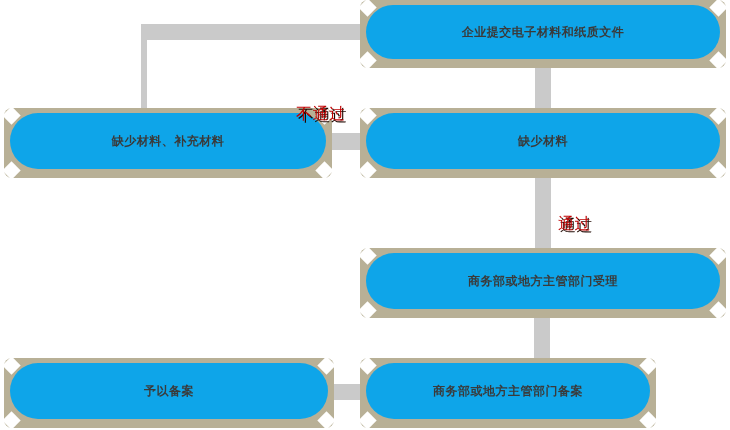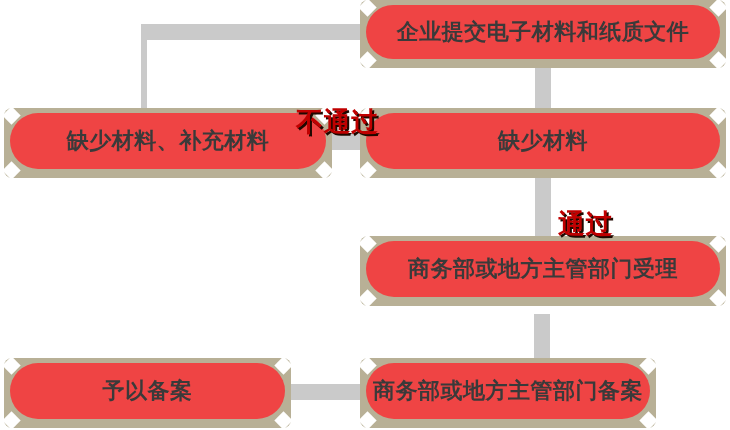--- a/index.html
+++ b/index.html
@@ -30,66 +30,66 @@
     background: #ffffff;
     transform: rotate(45deg);
   }
   .flow-box .corner.tl { left: 1px;  top: 1px; }
   .flow-box .corner.tr { right: 1px; top: 1px; }
   .flow-box .corner.bl { left: 1px;  bottom: 1px; }
   .flow-box .corner.br { right: 1px; bottom: 1px; }
   .flow-box .inner {
     position: absolute;
     left: 6px; right: 6px; top: 5px; bottom: 9px;
-    background: #ef4444;
+    background: #0ea5e9;
     border-radius: 30px;
     display: flex;
     align-items: center;
     justify-content: center;
-    font-size: 22px;
+    font-size: 12px;
     font-weight: bold;
     color: #3a3a3a;
     letter-spacing: 0.5px;
     white-space: nowrap;
   }
 
   #box-submit  { left: 360px; top: 0px;   width: 366px; height: 68px; }
   #box-missing { left: 4px;   top: 108px; width: 328px; height: 70px; }
   #box-review  { left: 360px; top: 108px; width: 366px; height: 70px; }
-  #box-accept  { left: 360px; top: 236px; width: 366px; height: 70px; }
-  #box-filed   { left: 4px;   top: 358px; width: 287px; height: 70px; }
+  #box-accept  { left: 360px; top: 248px; width: 366px; height: 70px; }
+  #box-filed   { left: 4px;   top: 358px; width: 287px; height: 70px; padding-left: 43px; }
   #box-record  { left: 360px; top: 358px; width: 296px; height: 70px; }
 
   
   .conn {
     position: absolute;
     background: #cacaca;
     z-index: 0;
   }
   #conn-loop-h { left: 141px; top: 24px;  width: 222px; height: 16px; }
   #conn-loop-v { left: 141px; top: 24px;  width: 6px;   height: 88px; }
   #conn-v1     { left: 535px; top: 64px;  width: 16px;  height: 48px; }
   #conn-v2     { left: 535px; top: 174px; width: 16px;  height: 78px; }
   #conn-v3     { left: 534px; top: 314px; width: 16px;  height: 48px; }
   #conn-h1     { left: 288px; top: 133px; width: 75px;  height: 17px; }
   #conn-h2     { left: 288px; top: 384px; width: 75px;  height: 16px; }
 
   
   .flag {
     position: absolute;
     z-index: 2;
-    font-size: 27px;
-    font-weight: bold;
+    font-size: 16px;
+    font-weight: normal;
     color: #c00000;
     text-shadow: 2px 2px 0 #1f0800;
     letter-spacing: 0.5px;
     white-space: nowrap;
   }
   #flag-fail { left: 296px; top: 104px; }
-  #flag-pass { left: 558px; top: 206px; }
+  #flag-pass { left: 558px; top: 214px; }
 </style>
 </head>
 <body>
 
 <div id="stage">
 
   <div class="conn" id="conn-loop-h"></div>
   <div class="conn" id="conn-loop-v"></div>
   <div class="conn" id="conn-v1"></div>
   <div class="conn" id="conn-v2"></div>

